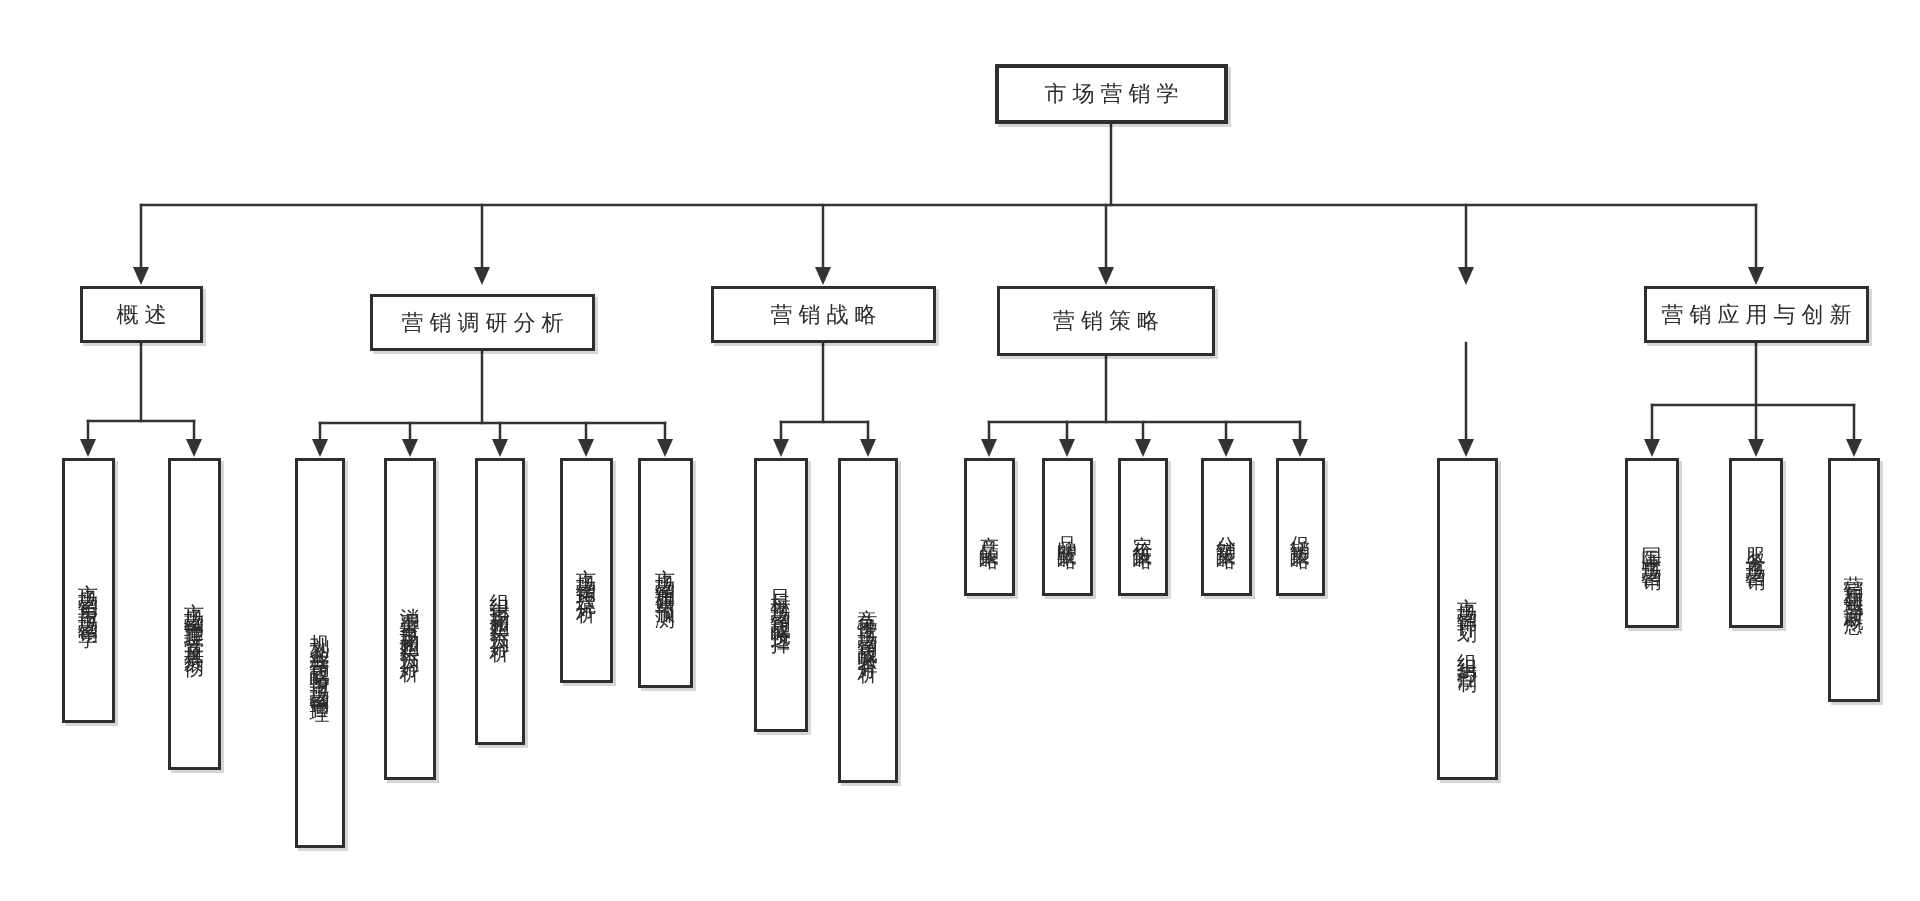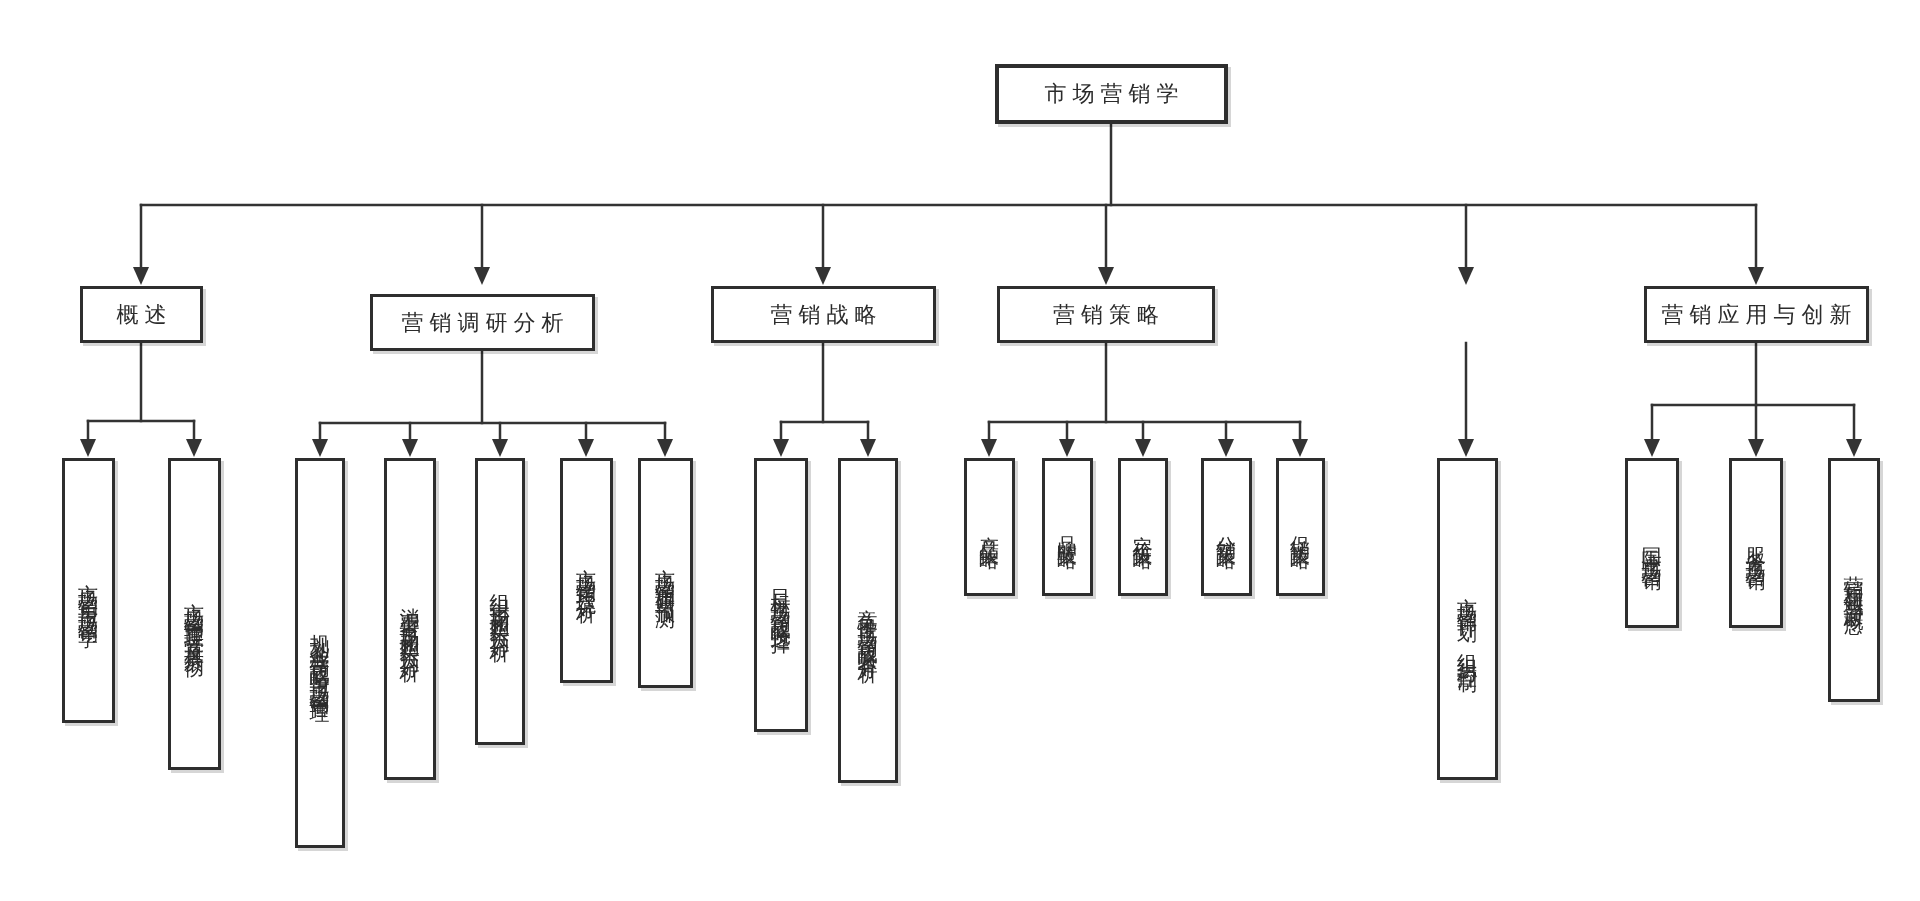--- a/index.html
+++ b/index.html
@@ -52,21 +52,21 @@
     margin-bottom: -5px;
     color: #2b2b2b;
   }
 
   
   #n-root {left:995px;  top:64px;  width:233px; height:60px;}
 
   #n-b0   {left:80px;   top:286px; width:123px; height:57px;}
   #n-b1   {left:370px;  top:286px; width:225px; height:57px;margin-top:8px;}
   #n-b2   {left:711px;  top:286px; width:225px; height:57px;}
-  #n-b3   {left:997px;  top:286px; width:218px; height:57px;}
+  #n-b3   {left:997px;  top:286px; width:218px; height:70px;}
   #n-b4   {left:1354px; top:286px; width:225px; height:57px;}
   #n-b5   {left:1644px; top:286px; width:225px; height:57px;justify-content:center;}
 
   #n-b0c0 {left:62px;   top:458px; width:53px; height:265px;}
   #n-b0c1 {left:168px;  top:458px; width:53px; height:312px;}
 
   #n-b1c0 {left:295px;  top:458px; width:50px; height:390px;}
   #n-b1c1 {left:384px;  top:458px; width:52px; height:322px;}
   #n-b1c2 {left:475px;  top:458px; width:50px; height:287px;}
   #n-b1c3 {left:560px;  top:458px; width:53px; height:225px;}

